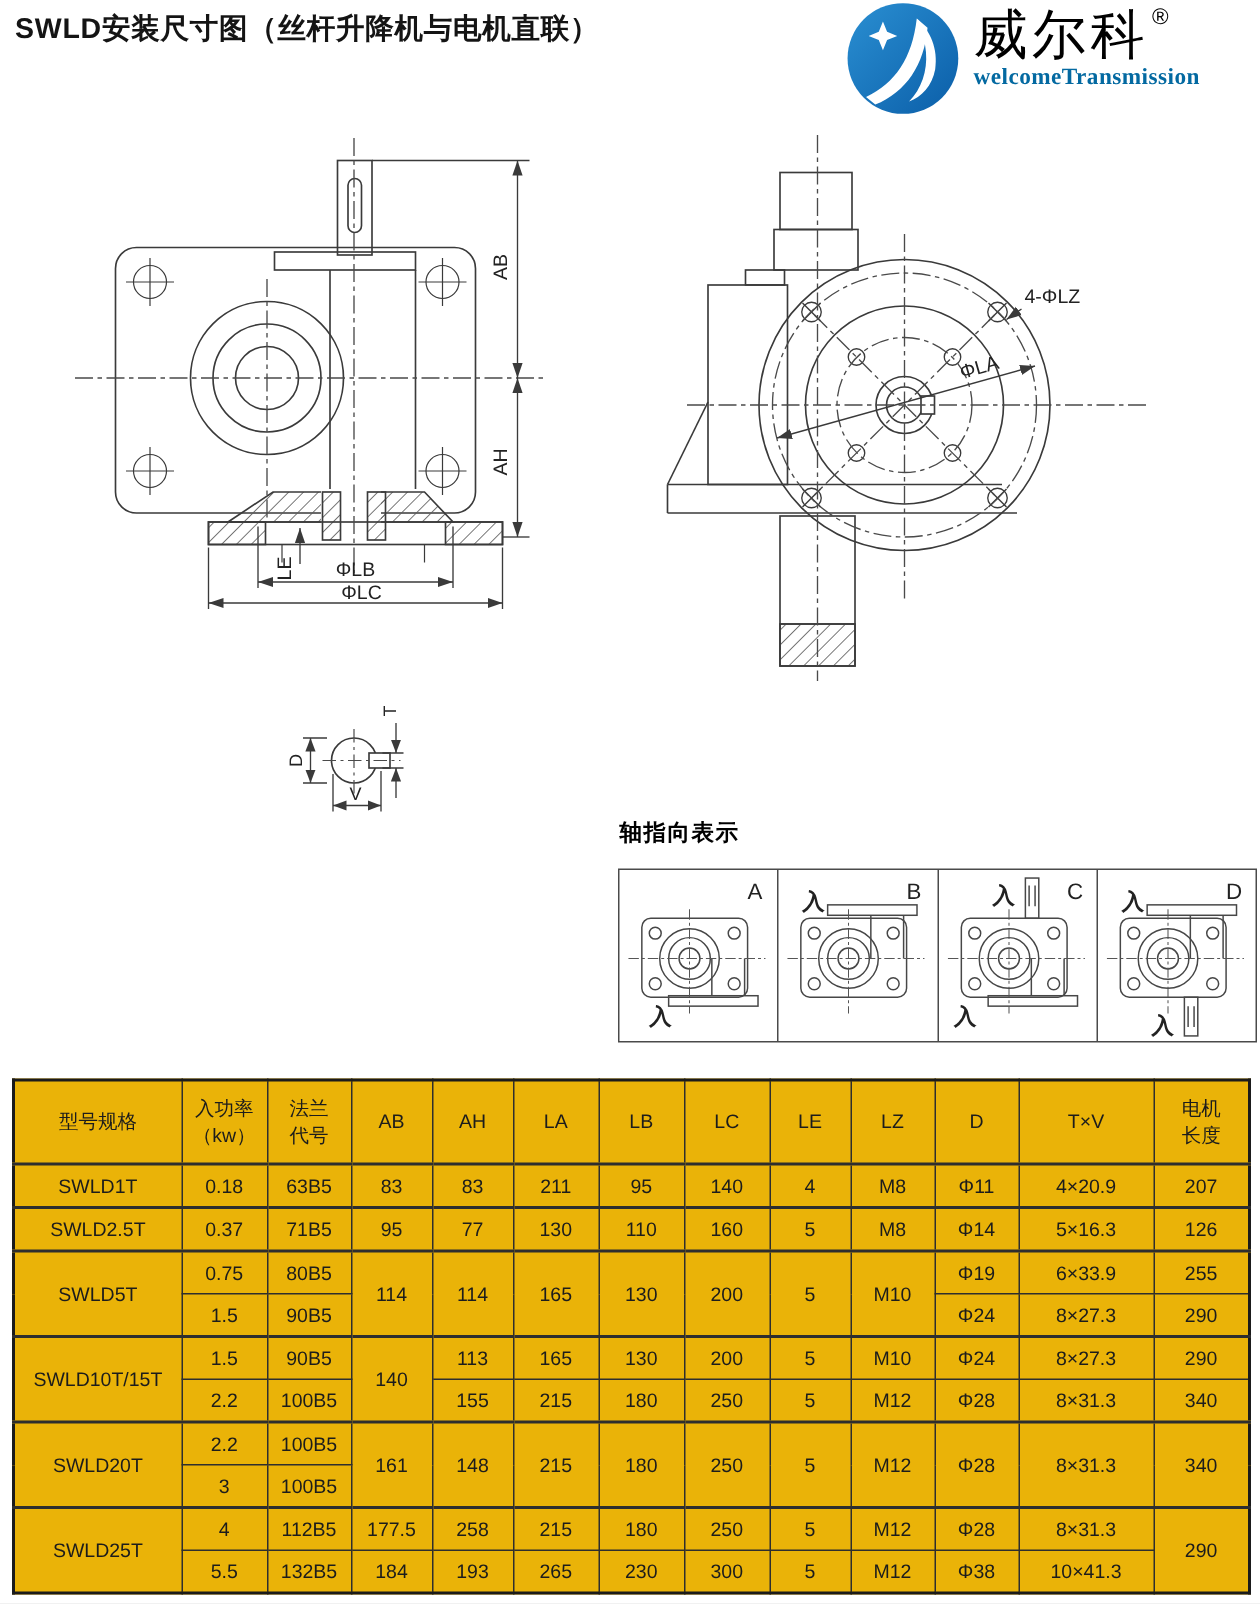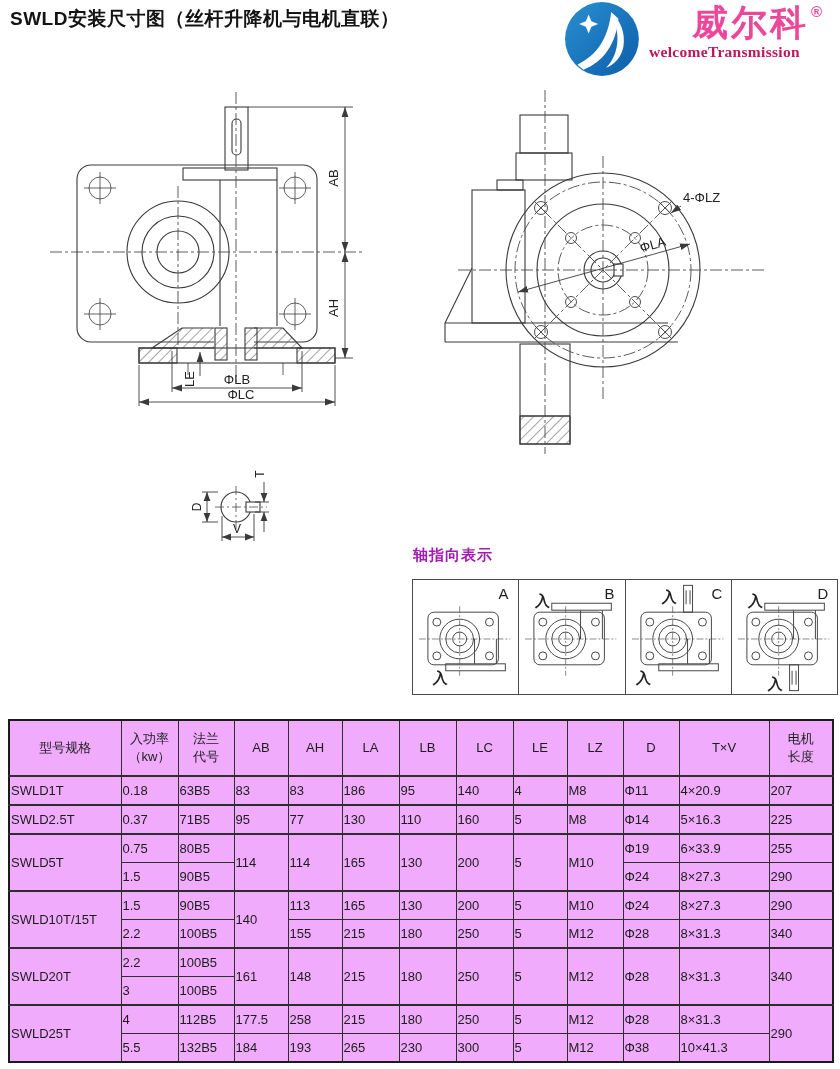--- a/index.html
+++ b/index.html
@@ -3,30 +3,30 @@
 <meta charset="utf-8">
 <style>
   html,body{margin:0;padding:0;background:#e8e8e8;}
   .page{position:relative;width:840px;height:1069px;background:#ffffff;overflow:hidden;
         font-family:"Liberation Sans","DejaVu Sans",sans-serif;color:#1c1c1c;}
   .abs{position:absolute;}
   .page-title{left:10px;top:6px;margin:0;font-size:19px;font-weight:700;color:#141414;letter-spacing:0.5px;}
   .logo{left:563px;top:0;width:276px;height:80px;display:flex;align-items:flex-start;}
   .logo-mark{width:82px;height:78px;flex:0 0 auto;}
   .logo-text{margin-left:4px;padding-top:4px;}
-  .logo-brand-row{font-size:36px;font-weight:700;color:#ec4899;letter-spacing:3px;line-height:1.05;white-space:nowrap;margin-left:43px;}
+  .logo-brand-row{font-size:36px;font-weight:400;color:#000000;letter-spacing:3px;line-height:1.05;white-space:nowrap;}
   .logo-reg{font-size:15px;vertical-align:top;letter-spacing:0;margin-left:2px;}
-  .logo-sub{font-family:"Liberation Serif","DejaVu Serif",serif;font-weight:700;font-size:15.5px;color:#be185d;margin-top:1px;letter-spacing:0.3px;}
-  .axis-title{left:413px;top:546px;margin:0;font-size:15px;font-weight:700;color:#a21caf;letter-spacing:1px;}
+  .logo-sub{font-family:"Liberation Serif","DejaVu Serif",serif;font-weight:700;font-size:15.5px;color:#0369a1;margin-top:1px;letter-spacing:0.3px;}
+  .axis-title{left:413px;top:546px;margin:0;font-size:15px;font-weight:700;color:#000000;letter-spacing:1px;}
   .axis-box{left:412px;top:579px;width:426px;height:116px;border:1.5px solid #4a4a4a;display:flex;box-sizing:border-box;background:#fff;}
   .axis-panel{flex:1 1 0;border-right:1.5px solid #4a4a4a;position:relative;}
   .axis-panel:last-child{border-right:none;}
   .axis-panel svg{display:block;width:100%;height:100%;}
   .spec-table{position:absolute;left:8px;top:719px;width:824px;border-collapse:collapse;table-layout:fixed;
-              font-size:13px;color:#1c1c1c;background:#f0abfc;border:2px solid #1b1b1b;}
+              font-size:13px;text-align:center;color:#1c1c1c;background:#eab308;border:2px solid #1b1b1b;}
   .spec-table th,.spec-table td{border:1px solid #2e2e2e;padding:0 1px;vertical-align:middle;}
   .spec-table th{height:54px;font-weight:400;white-space:pre-line;line-height:1.4;}
   .spec-table td{height:27px;}
   .spec-table thead th{border-bottom-width:2px;}
   .spec-table tr.gs td{border-top-width:2px;}
   svg text{font-family:"Liberation Sans","DejaVu Sans",sans-serif;}
 </style>
 </head>
 <body>
 
@@ -365,21 +365,21 @@
 长度</th>
         </tr>
     </thead>
     <tbody>
         <tr class="gs">
           <td>SWLD1T</td>
           <td>0.18</td>
           <td>63B5</td>
           <td>83</td>
           <td>83</td>
-          <td>186</td>
+          <td>211</td>
           <td>95</td>
           <td>140</td>
           <td>4</td>
           <td>M8</td>
           <td>Φ11</td>
           <td>4×20.9</td>
           <td>207</td>
         </tr>
         <tr class="gs">
           <td>SWLD2.5T</td>
@@ -387,21 +387,21 @@
           <td>71B5</td>
           <td>95</td>
           <td>77</td>
           <td>130</td>
           <td>110</td>
           <td>160</td>
           <td>5</td>
           <td>M8</td>
           <td>Φ14</td>
           <td>5×16.3</td>
-          <td>225</td>
+          <td>126</td>
         </tr>
         <tr class="gs">
           <td rowspan="2">SWLD5T</td>
           <td>0.75</td>
           <td>80B5</td>
           <td rowspan="2">114</td>
           <td rowspan="2">114</td>
           <td rowspan="2">165</td>
           <td rowspan="2">130</td>
           <td rowspan="2">200</td>

